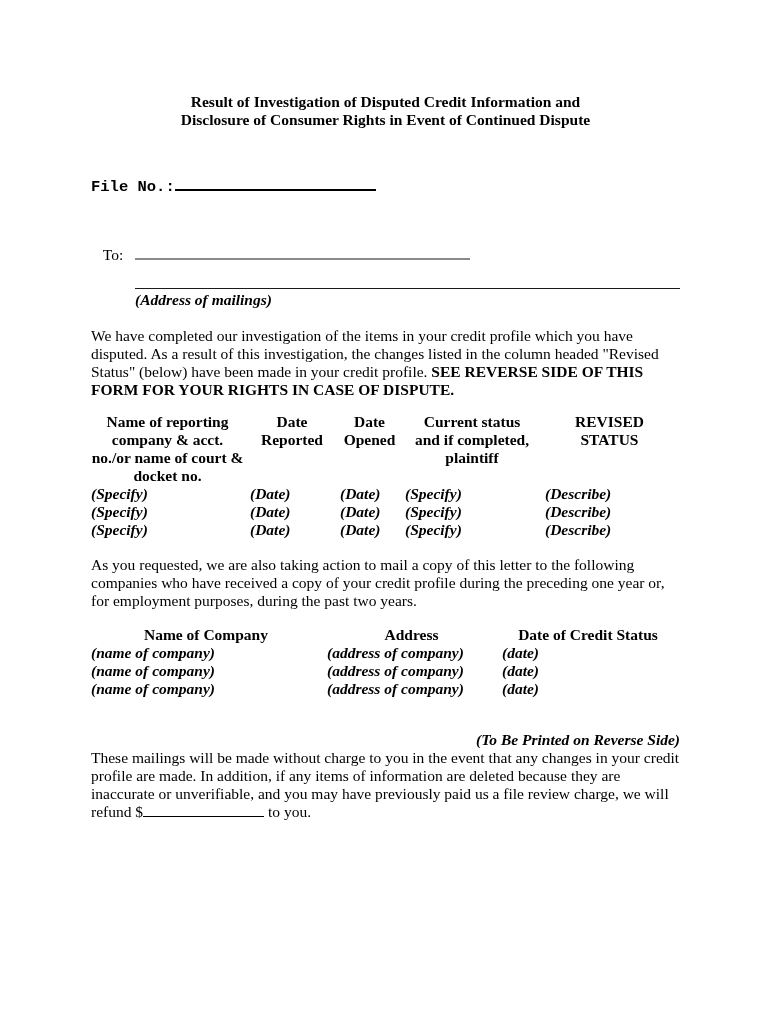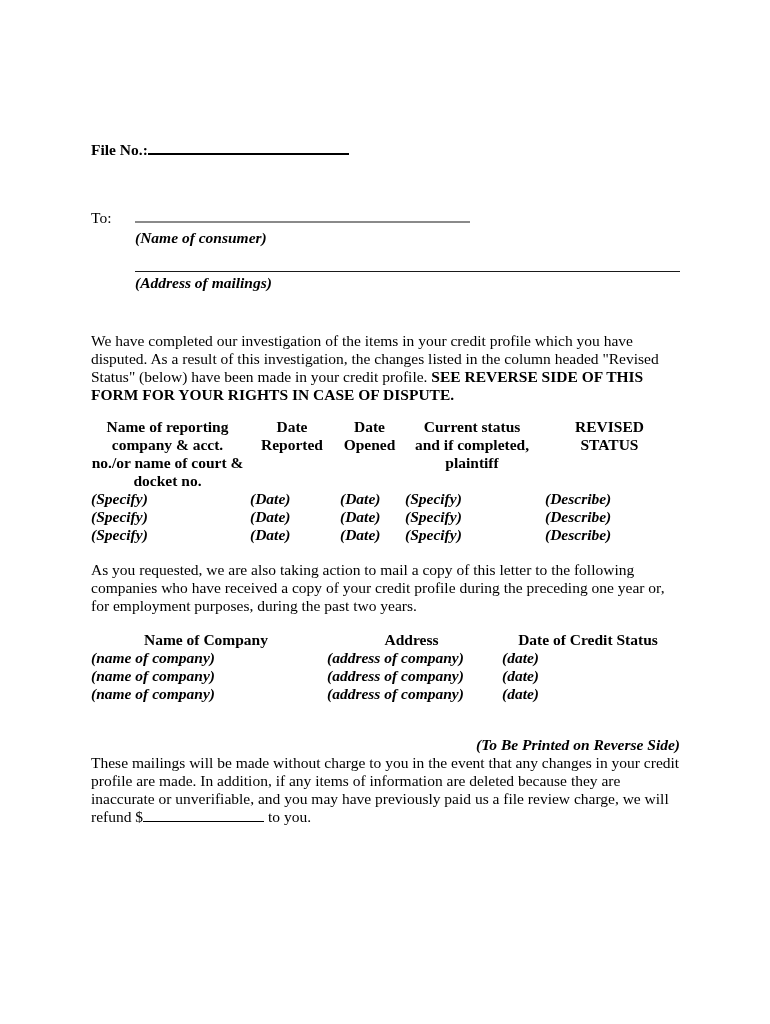--- a/index.html
+++ b/index.html
@@ -18,53 +18,53 @@
     font-family: "Liberation Serif", serif;
     font-size: 15.5px;
     line-height: 18px;
     overflow: hidden;
   }
   .title {
     font-weight: bold;
     text-align: center;
     white-space: pre-line;
   }
-  .field-row { margin-top: 47px; font-weight: bold; }
+  .field-row { margin-top: 47px; font-weight: bold; font-family: Liberation Mono, monospace; }
   .field-row.date-row { margin-top: 17px; }
   .blank {
     display: inline-block;
     border-bottom: 2px solid #000;
     height: 13px;
     vertical-align: baseline;
   }
   .blank.thin { border-bottom-width: 1px; }
   .file-blank { width: 201px; }
   .date-blank { width: 278px; margin-left: 4px; }
   .to-row { margin-top: 49px; }
-  .to-label { display: inline-block; width: 44px; }
+  .to-label { display: inline-block; width: 44px; text-align: center; }
   .name-line {
     display: inline-block;
     width: 335px;
     border-bottom: 2px solid #8a8a8a;
     height: 13px;
   }
   .indent { margin-left: 44px; }
   .caption {
     font-weight: bold;
     font-style: italic;
     margin-top: 2px;
   }
   .address-line {
     margin-top: 11px;
     margin-left: 44px;
     width: 545px;
     border-bottom: 1.5px solid #1a1a1a;
     height: 13px;
   }
-  .para { margin-top: 40px; }
+  .para { margin-top: 18px; }
   .para-mid { margin-top: 17px; }
   .para-bottom { }
   .bold { font-weight: bold; }
   .status-table {
     margin-top: 14px;
     display: grid;
     grid-template-columns: 159px 90px 65px 140px 1fr;
   }
   .company-table {
     margin-top: 16px;
@@ -91,30 +91,31 @@
   .refund-blank {
     width: 121px;
     border-bottom-width: 1.5px;
   }
 </style>
 </head>
 <body>
 
 <div class="page">
 
+  <div class="title">Result of Investigation of Disputed Credit Information and
+Disclosure of Consumer Rights in Event of Continued Dispute</div>
 
   <div class="field-row">
     <span>File No.:</span><span class="blank file-blank"></span>
   </div>
 
 
   <div class="to-row">
     <span class="to-label">To:</span><span class="name-line"></span>
   </div>
-  <div class="caption indent">(Name of consumer)</div>
   <div class="address-line"></div>
   <div class="caption indent">(Address of mailings)</div>
 
   <div class="para">
     <span>We have completed our investigation of the items in your credit profile which you have disputed. As a result of this investigation, the changes listed in the column headed "Revised Status" (below) have been made in your credit profile. </span><span class="bold">SEE REVERSE SIDE OF THIS FORM FOR YOUR RIGHTS IN CASE OF DISPUTE.</span>
   </div>
 
   <div class="status-table">
     <div class="th">Name of reporting
 company &amp; acct.

